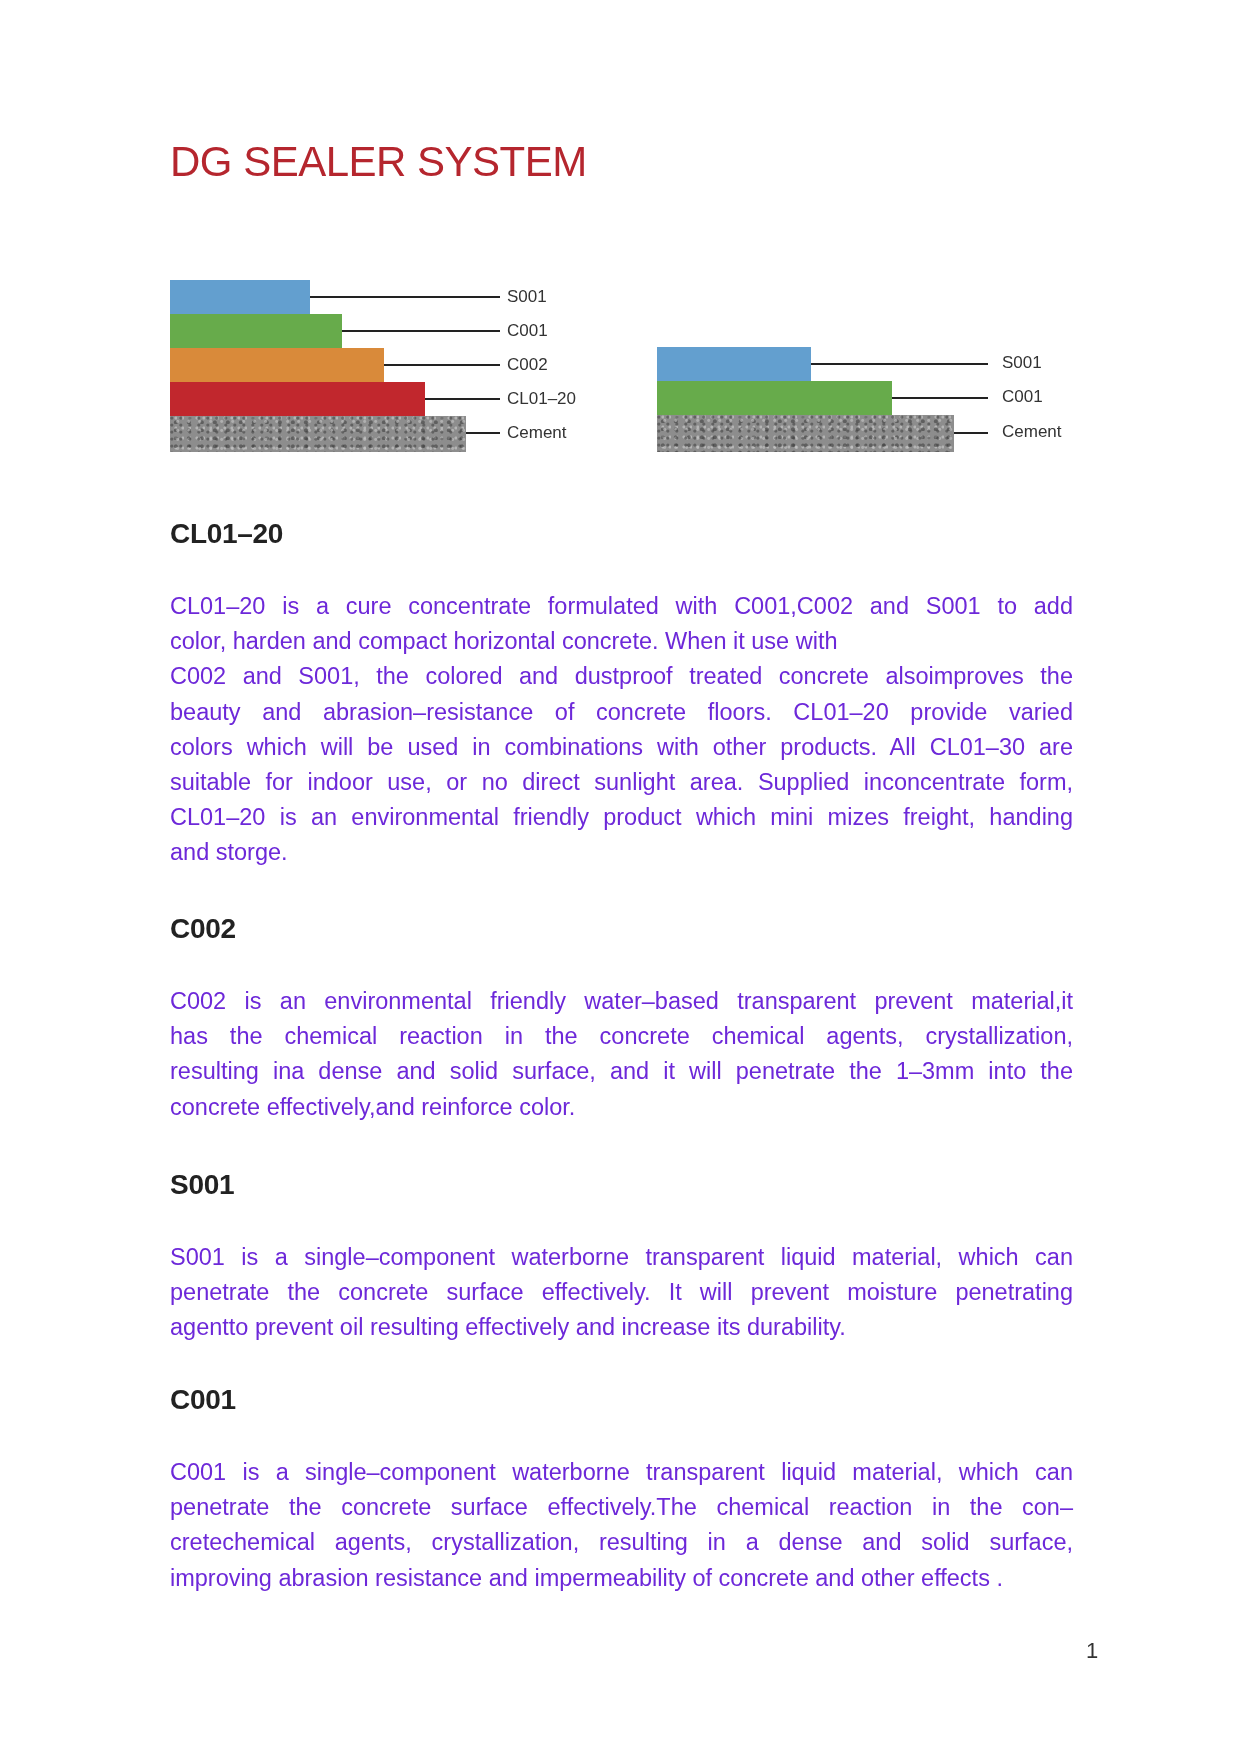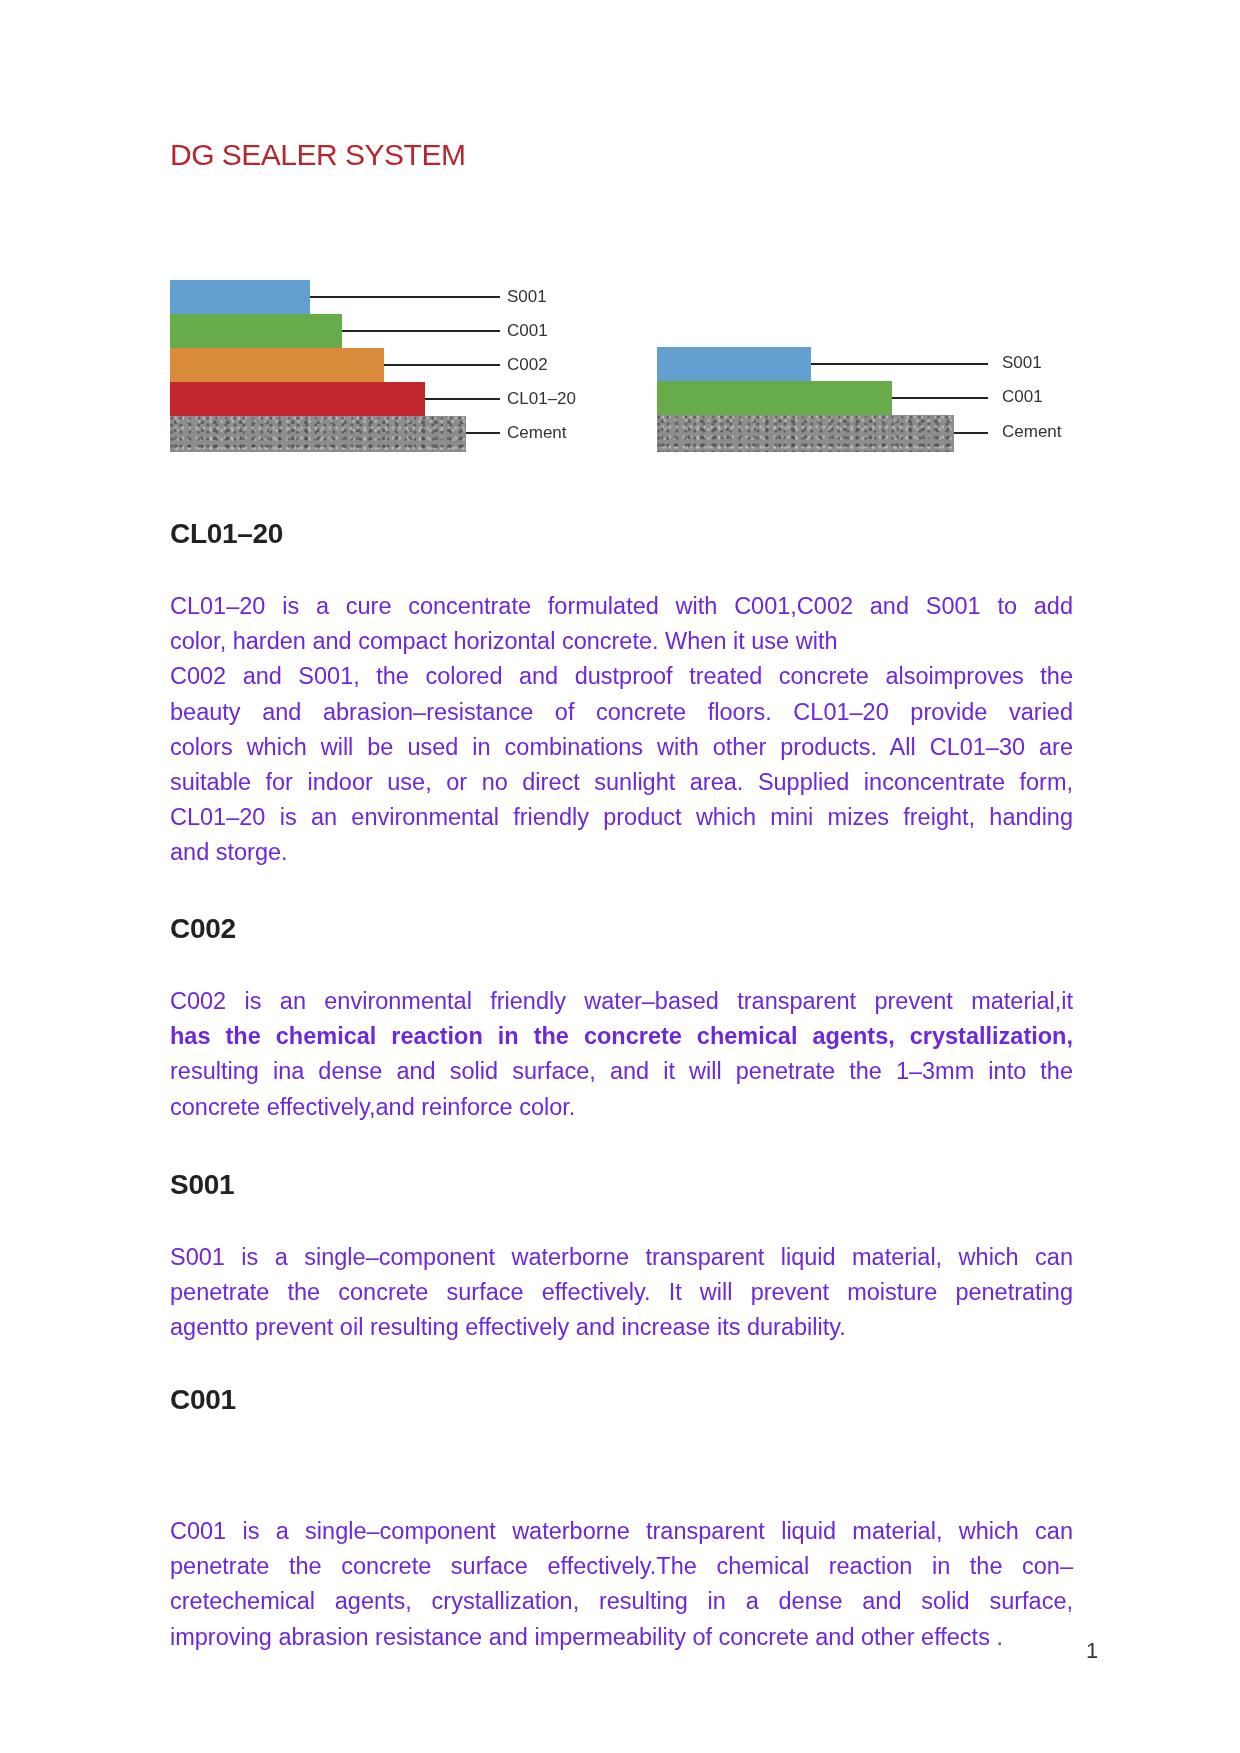--- a/index.html
+++ b/index.html
@@ -1,17 +1,17 @@
 <!DOCTYPE html>
 <html><head>
 <meta charset="utf-8">
 <style>
   html, body { margin:0; padding:0; background:#ffffff; }
   body { width:1240px; height:1753px; position:relative; overflow:hidden; font-family:"Liberation Sans", sans-serif; color:#2b2b2b; }
-  .title { position:absolute; left:170px; top:138px; font-size:30px; font-weight:400; letter-spacing:-0.5px; white-space:nowrap; }
+  .title { position:absolute; left:170px; top:138px; font-size:42px; font-weight:400; letter-spacing:-0.5px; white-space:nowrap; }
   .bar { position:absolute; height:34px; }
   .cement { background-color:#8d8d8d;
     background-image:
       radial-gradient(circle at 20% 30%, rgba(60,60,60,.55) 1px, transparent 2px),
       radial-gradient(circle at 70% 60%, rgba(200,200,200,.6) 1px, transparent 2px),
       radial-gradient(circle at 45% 80%, rgba(50,50,50,.5) 1.5px, transparent 2.5px),
       radial-gradient(circle at 85% 20%, rgba(220,220,220,.5) 1px, transparent 2px);
     background-size: 9px 7px, 11px 9px, 13px 8px, 7px 10px;
   }
   .leader { position:absolute; height:2px; background:#222; }
@@ -69,33 +69,33 @@
   <span class="ln" style="white-space: nowrap;">beauty and abrasion–resistance of concrete floors. CL01–20 provide varied</span>
   <span class="ln" style="white-space: nowrap;">colors which will be used in combinations with other products. All CL01–30 are</span>
   <span class="ln" style="white-space: nowrap;">suitable for indoor use, or no direct sunlight area. Supplied inconcentrate form,</span>
   <span class="ln" style="white-space: nowrap;">CL01–20 is an environmental friendly product which mini mizes freight, handing</span>
   <span class="ln last" style="white-space: nowrap;">and storge.</span>
 </div>
 
 <div class="h2" style="top:913px;">C002</div>
 <div class="para" style="top:984px;">
   <span class="ln" style="white-space: nowrap;">C002 is an environmental friendly water–based transparent prevent material,it</span>
-  <span class="ln" style="white-space: nowrap; font-weight: bold;">has the chemical reaction in the concrete chemical agents, crystallization,</span>
+  <span class="ln" style="white-space: nowrap;">has the chemical reaction in the concrete chemical agents, crystallization,</span>
   <span class="ln" style="white-space: nowrap;">resulting ina dense and solid surface, and it will penetrate the 1–3mm into the</span>
   <span class="ln last" style="white-space: nowrap;">concrete effectively,and reinforce color.</span>
 </div>
 
 <div class="h2" style="top:1169px;">S001</div>
 <div class="para" style="top:1240px;">
   <span class="ln" style="white-space: nowrap;">S001 is a single–component waterborne transparent liquid material, which can</span>
   <span class="ln" style="white-space: nowrap;">penetrate the concrete surface effectively. It will prevent moisture penetrating</span>
   <span class="ln last" style="white-space: nowrap;">agentto prevent oil resulting effectively and increase its durability.</span>
 </div>
 
 <div class="h2" style="top:1384px;">C001</div>
-<div class="para" style="top:1514px;">
+<div class="para" style="top:1455px;">
   <span class="ln" style="white-space: nowrap;">C001 is a single–component waterborne transparent liquid material, which can</span>
   <span class="ln" style="white-space: nowrap;">penetrate the concrete surface effectively.The chemical reaction in the con–</span>
   <span class="ln" style="white-space: nowrap;">cretechemical agents, crystallization, resulting in a dense and solid surface,</span>
   <span class="ln last" style="white-space: nowrap;">improving abrasion resistance and impermeability of concrete and other effects .</span>
 </div>
 
 <div class="pageno">1</div>
 
 </body></html>

